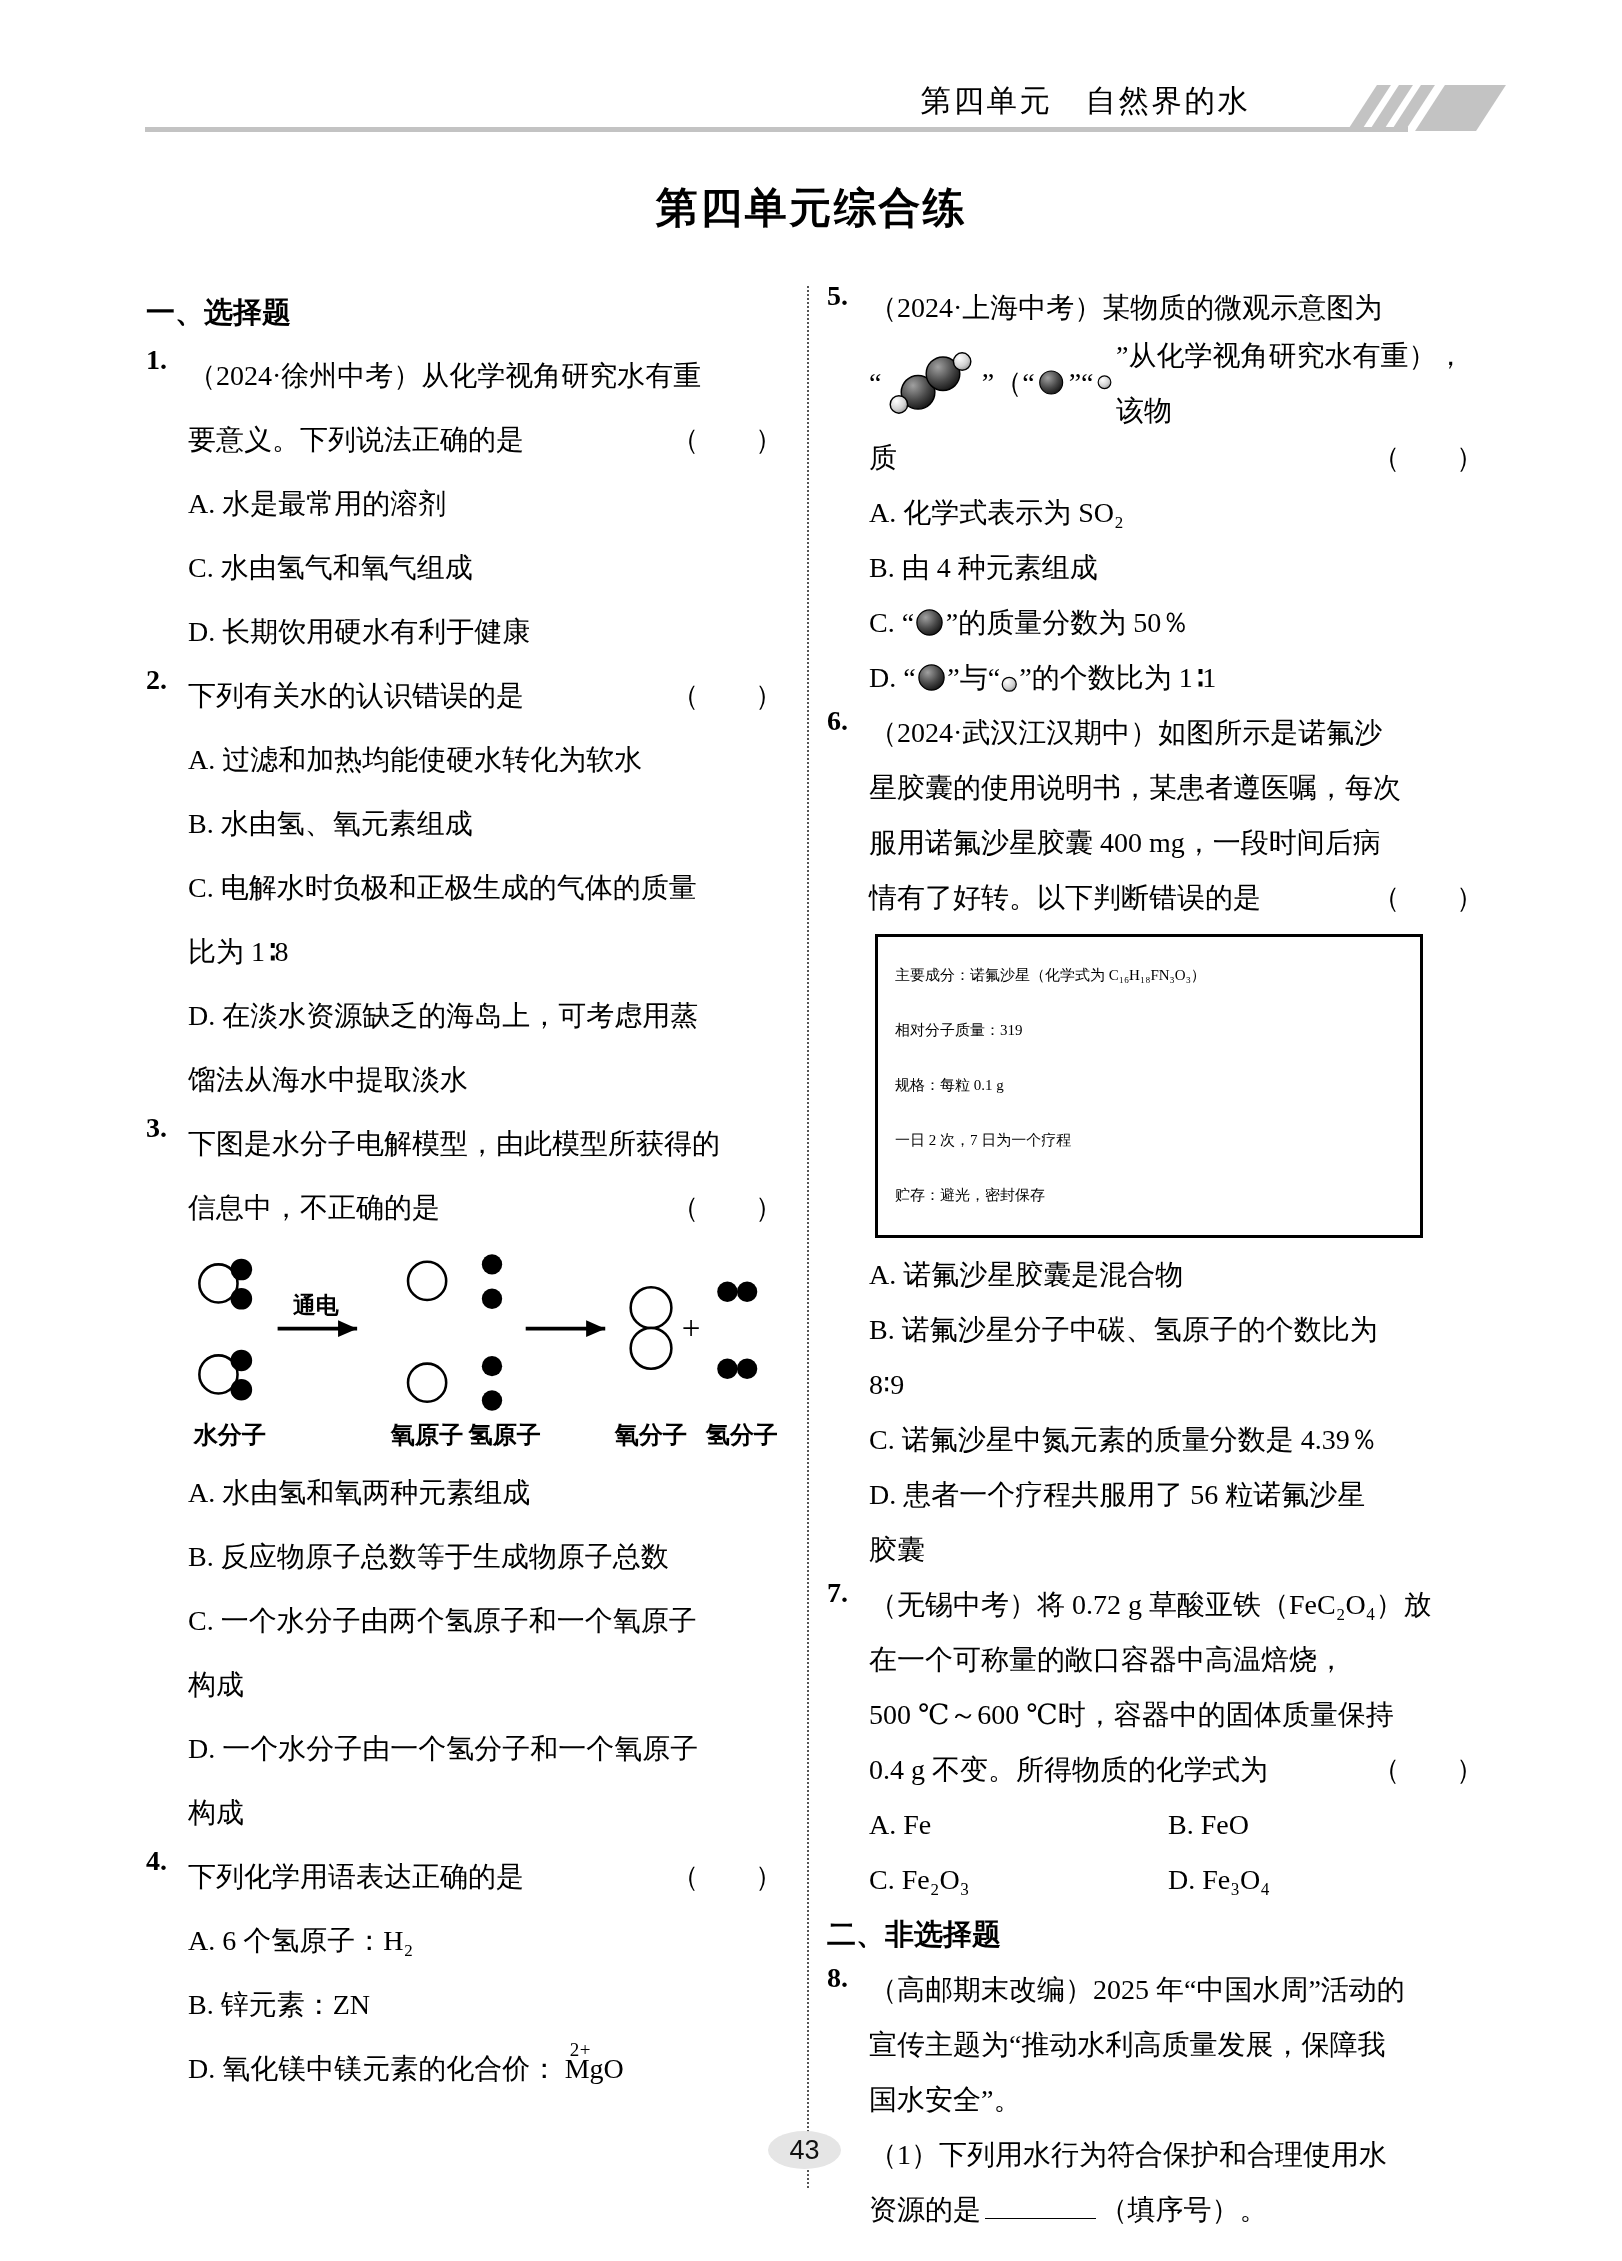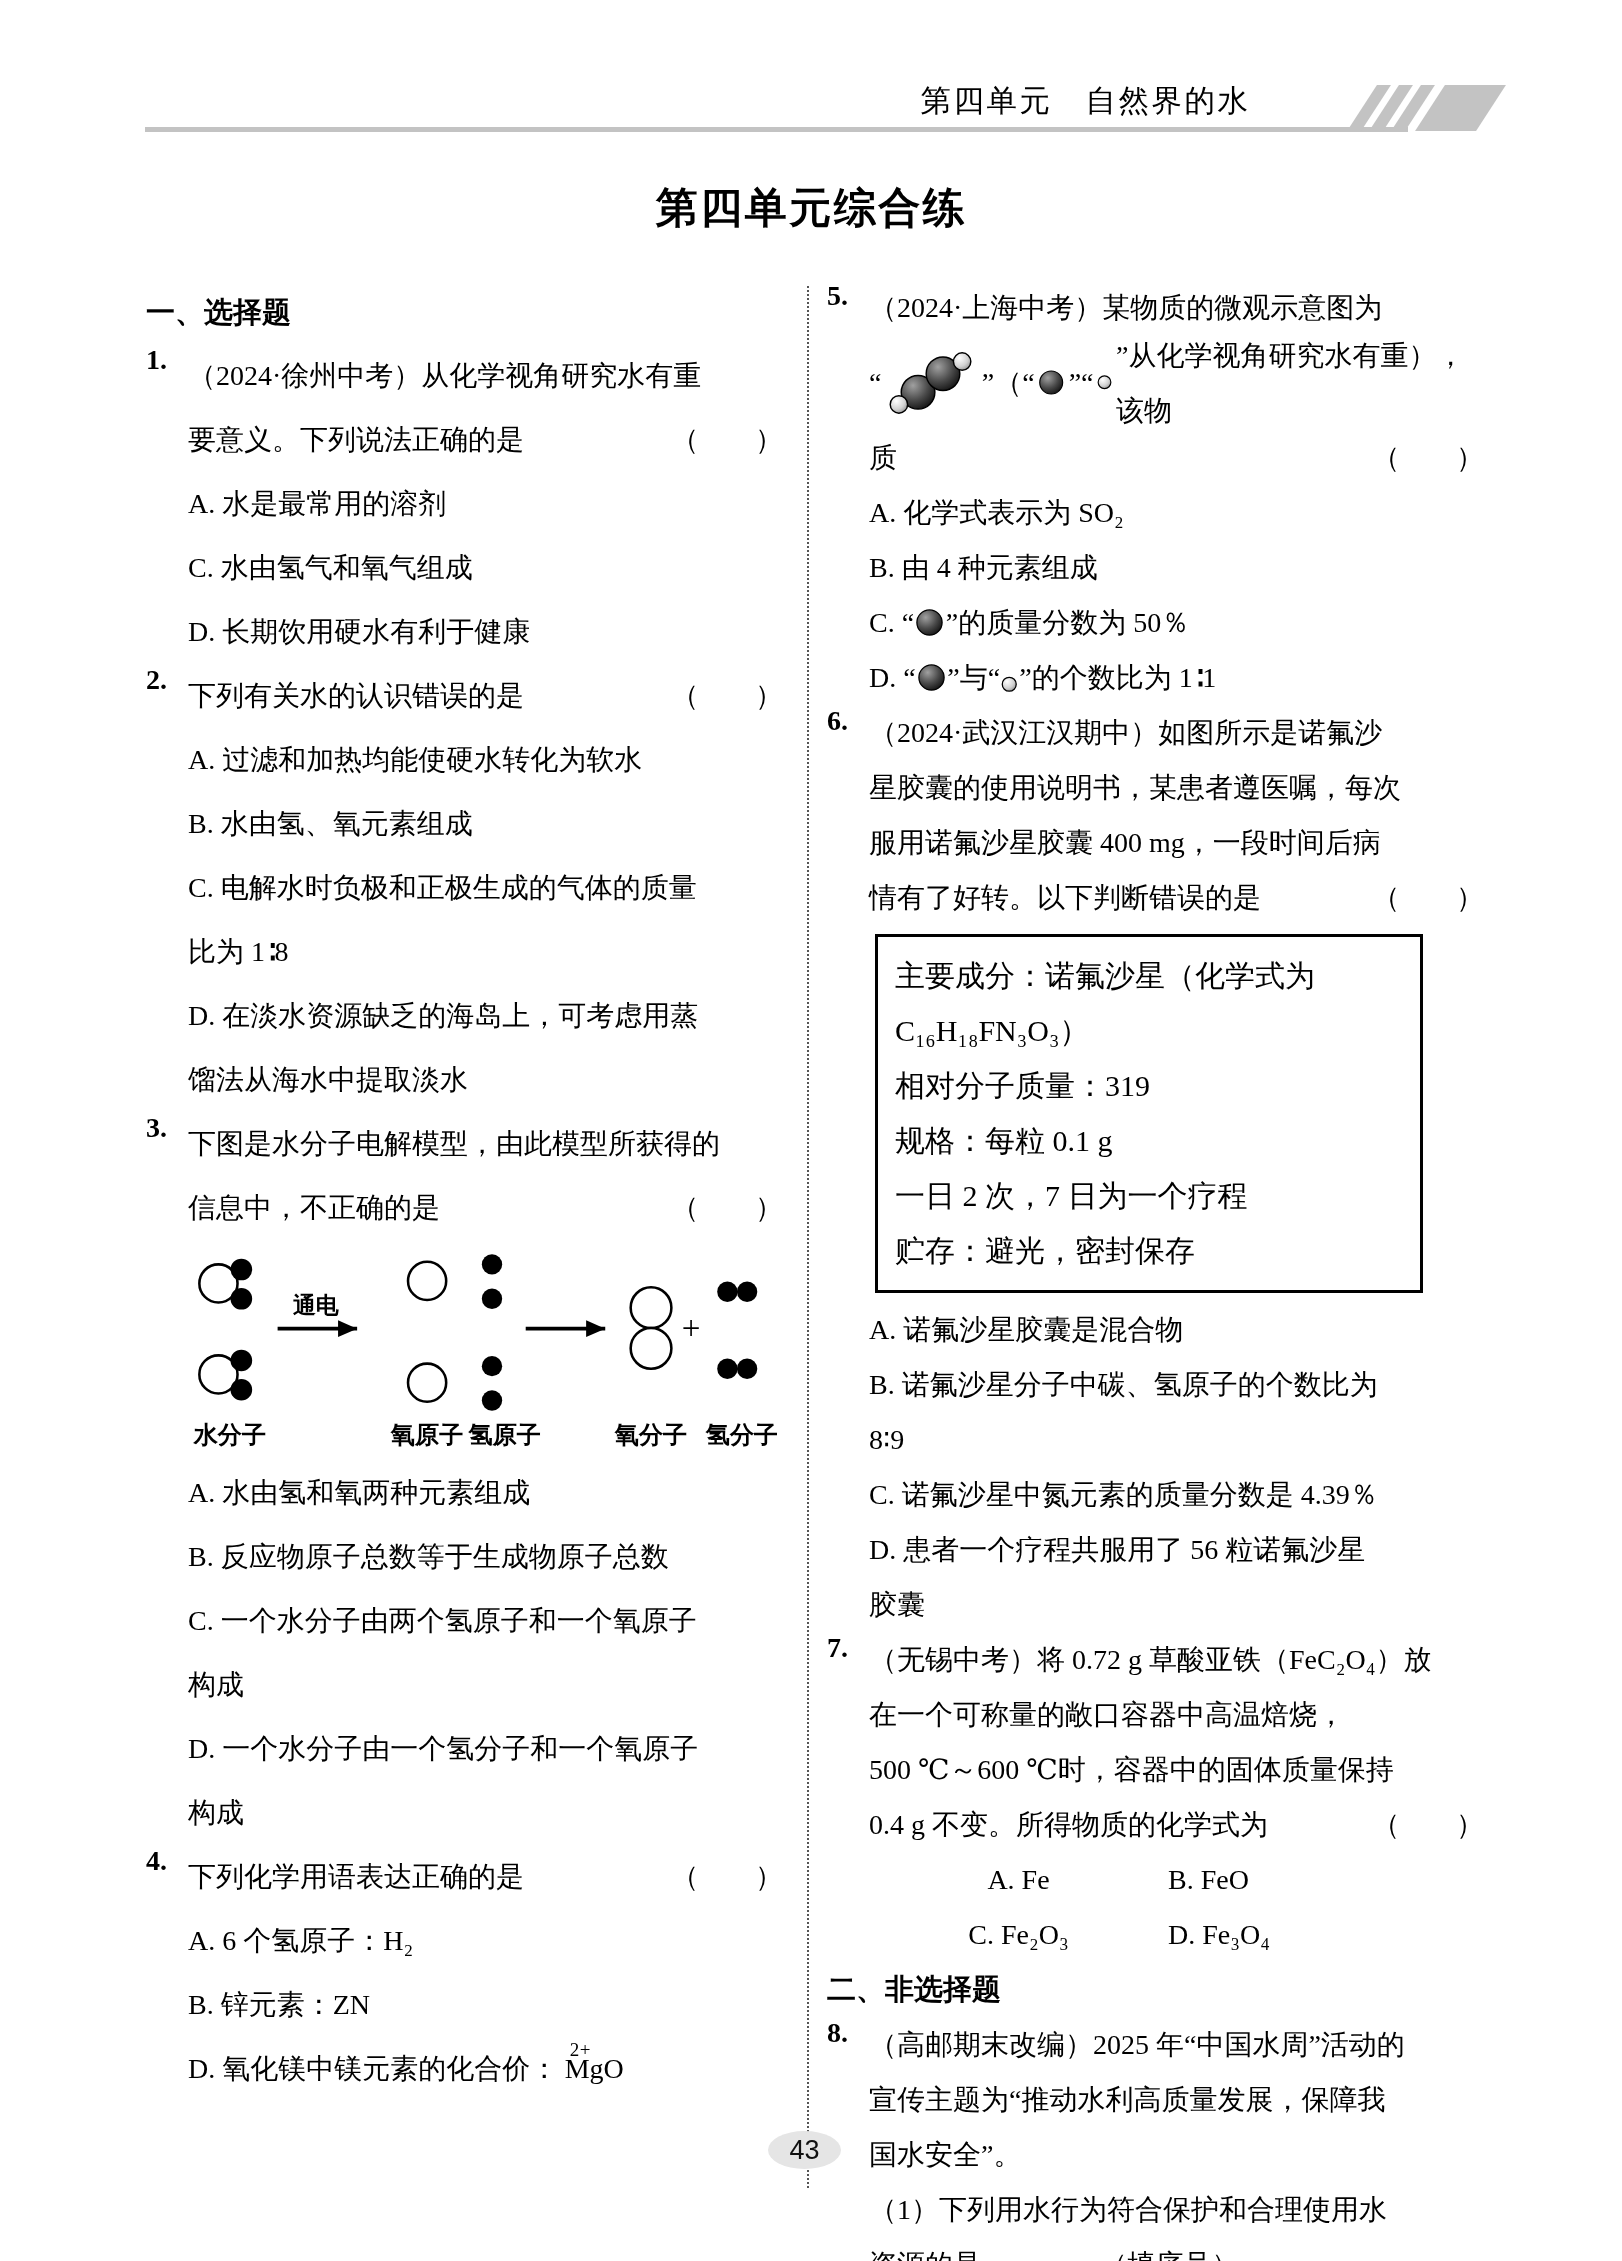--- a/index.html
+++ b/index.html
@@ -41,27 +41,27 @@
   .mol-line { display:flex; align-items:center; height:95px; }
   .mol-line svg { margin:0 3.8px; }
   .atom-line { display:flex; align-items:center; height:114px; }
   .valency-line { height:70px; }
   .mgo { position:relative; display:inline-block; margin-left:6.4px; }
   .mgo .val { position:absolute; top:-19px; left:5.1px; font-size:19px; font-style:normal; letter-spacing:0.6px; }
   .ball { vertical-align:-5.1px; margin:0 1.3px; }
   
   .medbox {
     border:3.2px solid #000; width:509px; margin:9px 0 9px 6.4px; padding:11.4px 16.5px;
-    font-size:30px; line-height:41px;
+    font-size:15px; line-height:41px;
   }
   
   .ediagram { margin:3.8px 0 0 -9px; }
   
   .optrow { display:flex; }
-  .optrow .o1 { width:299px;text-align:center; }
+  .optrow .o1 { width:299px; }
   .blank { display:inline-block; width:111px; height:25.4px; border-bottom:1.9px solid #000; margin:0 3.8px; }
   .pagenum {
     position:absolute; left:768px; top:2131px; width:73px; height:38px;
     background:#e5e5e5; border-radius:50%;
     display:flex; align-items:center; justify-content:center;
     font-family:"Liberation Sans","DejaVu Sans",sans-serif; font-size:27px; color:#111;
   }
   svg text { font-family:"Liberation Serif","DejaVu Serif",serif; }
 </style>
 </head>

